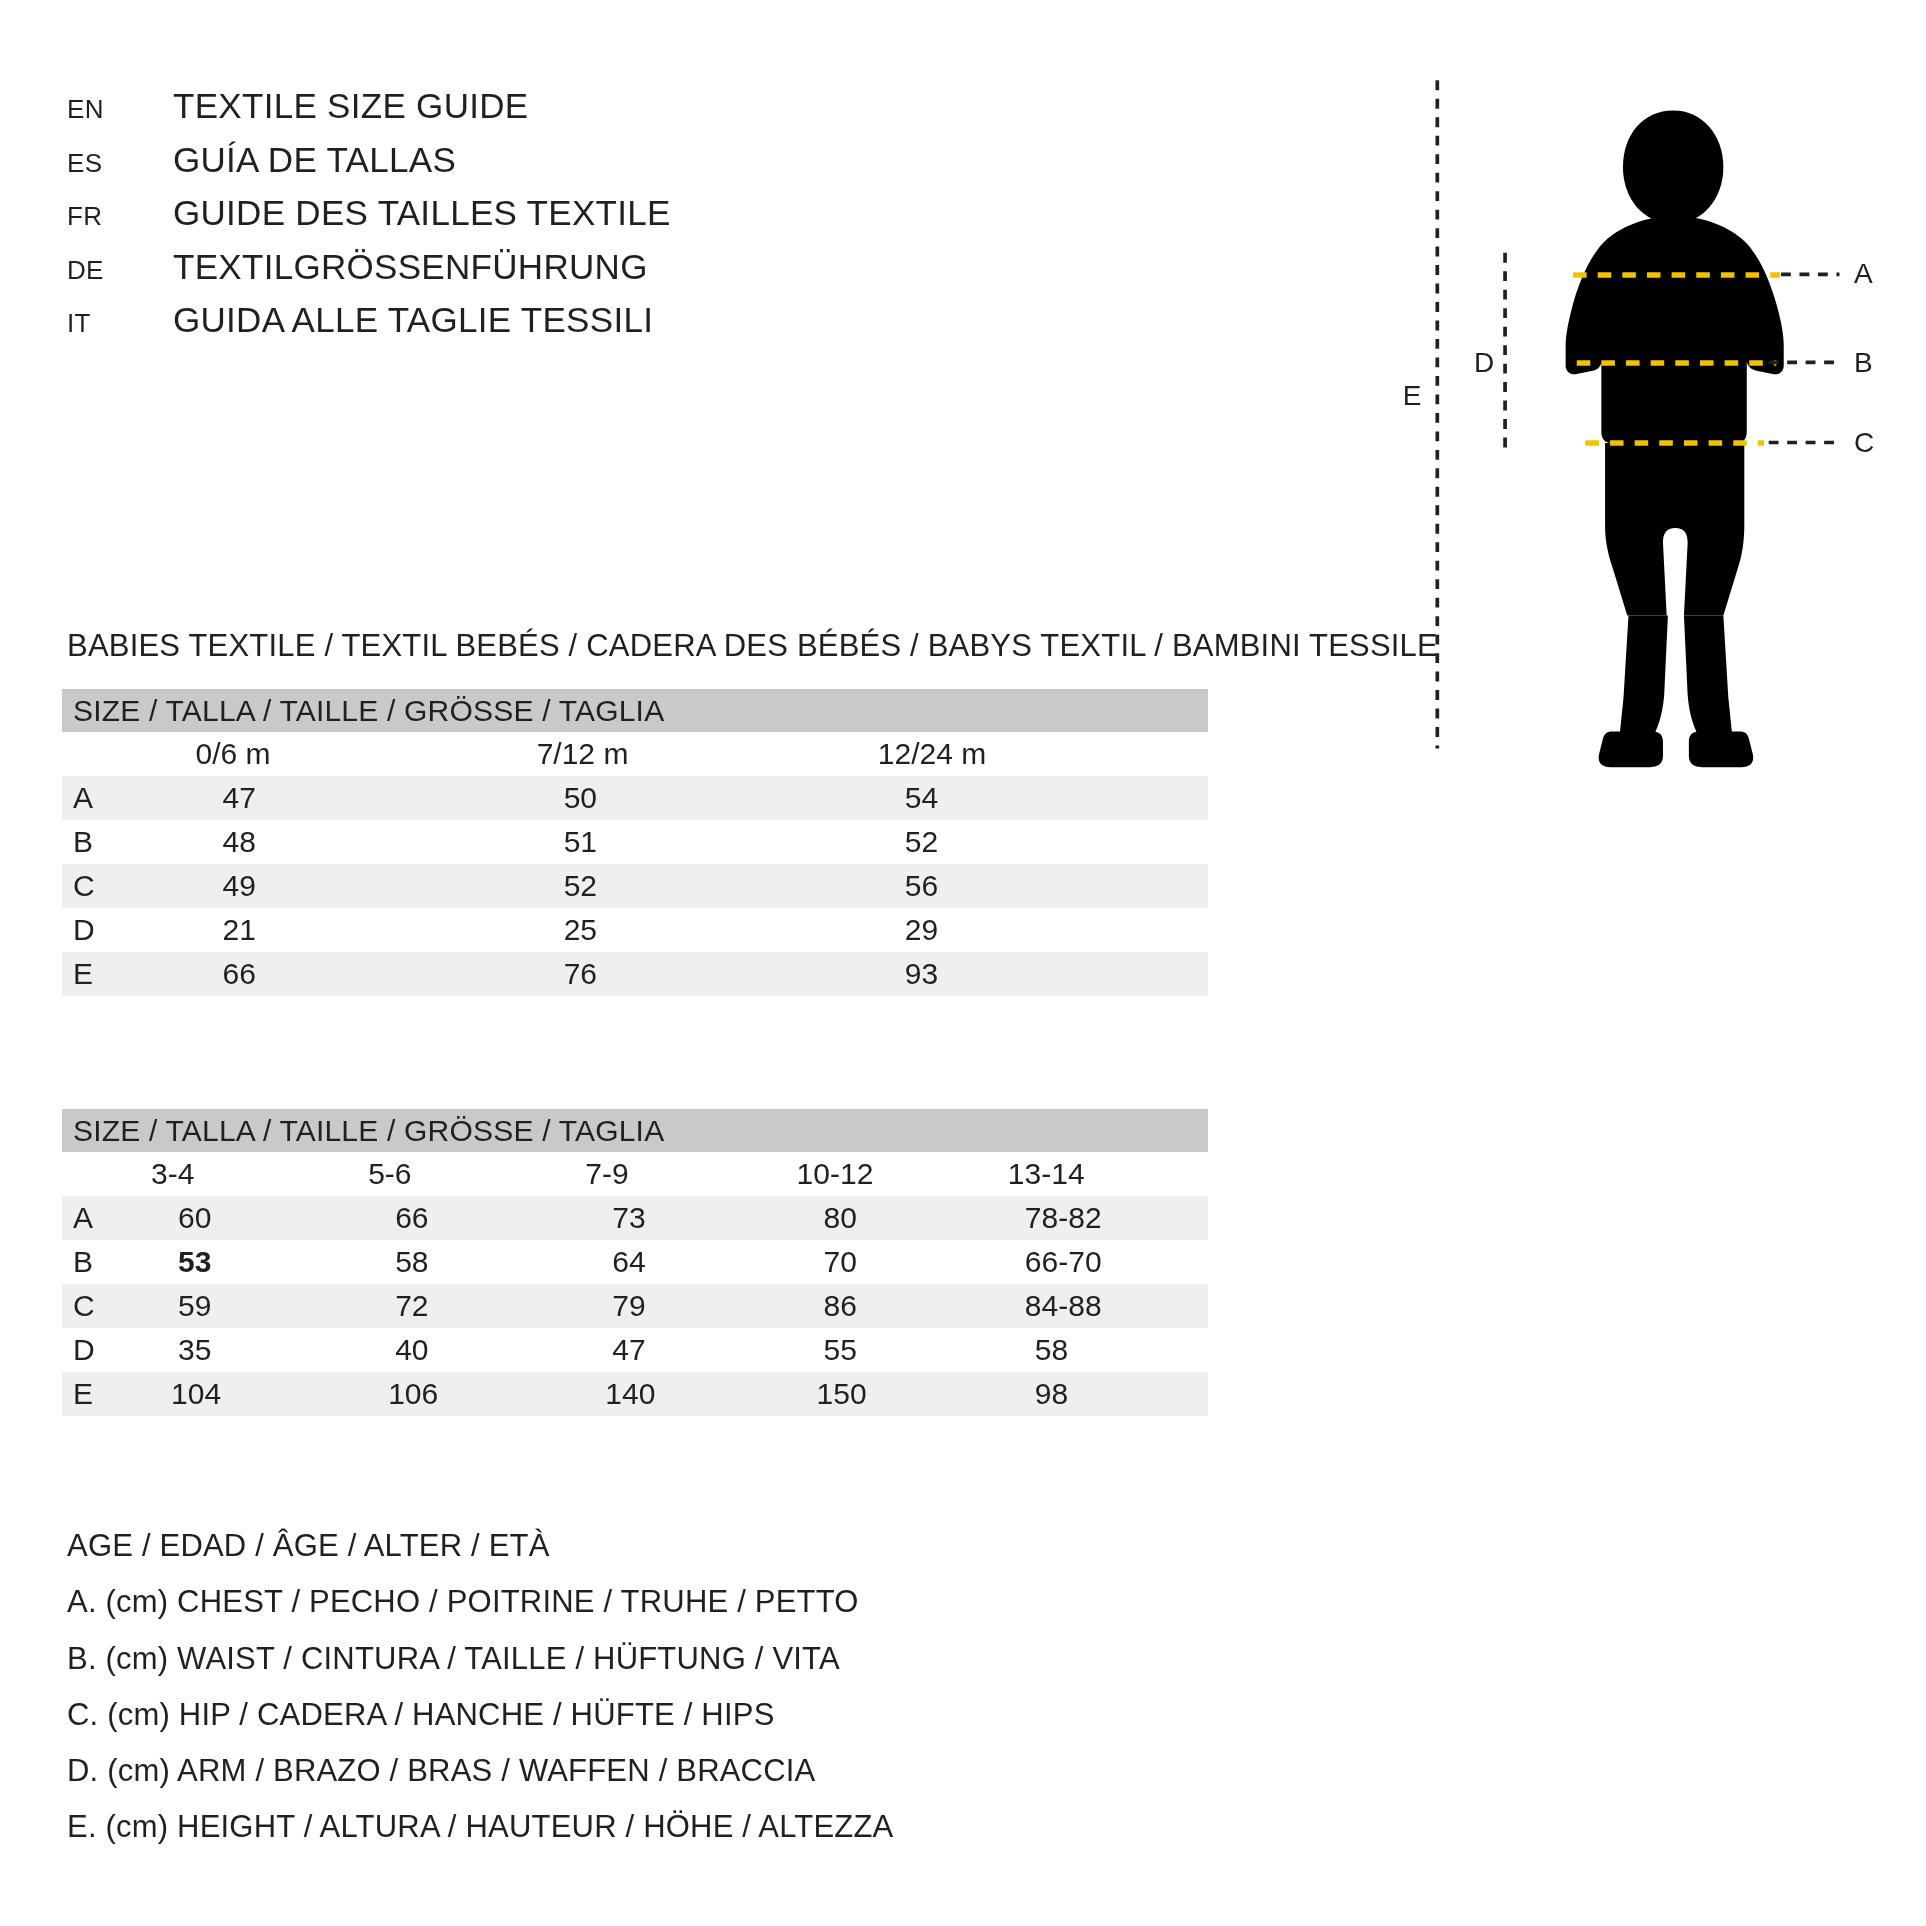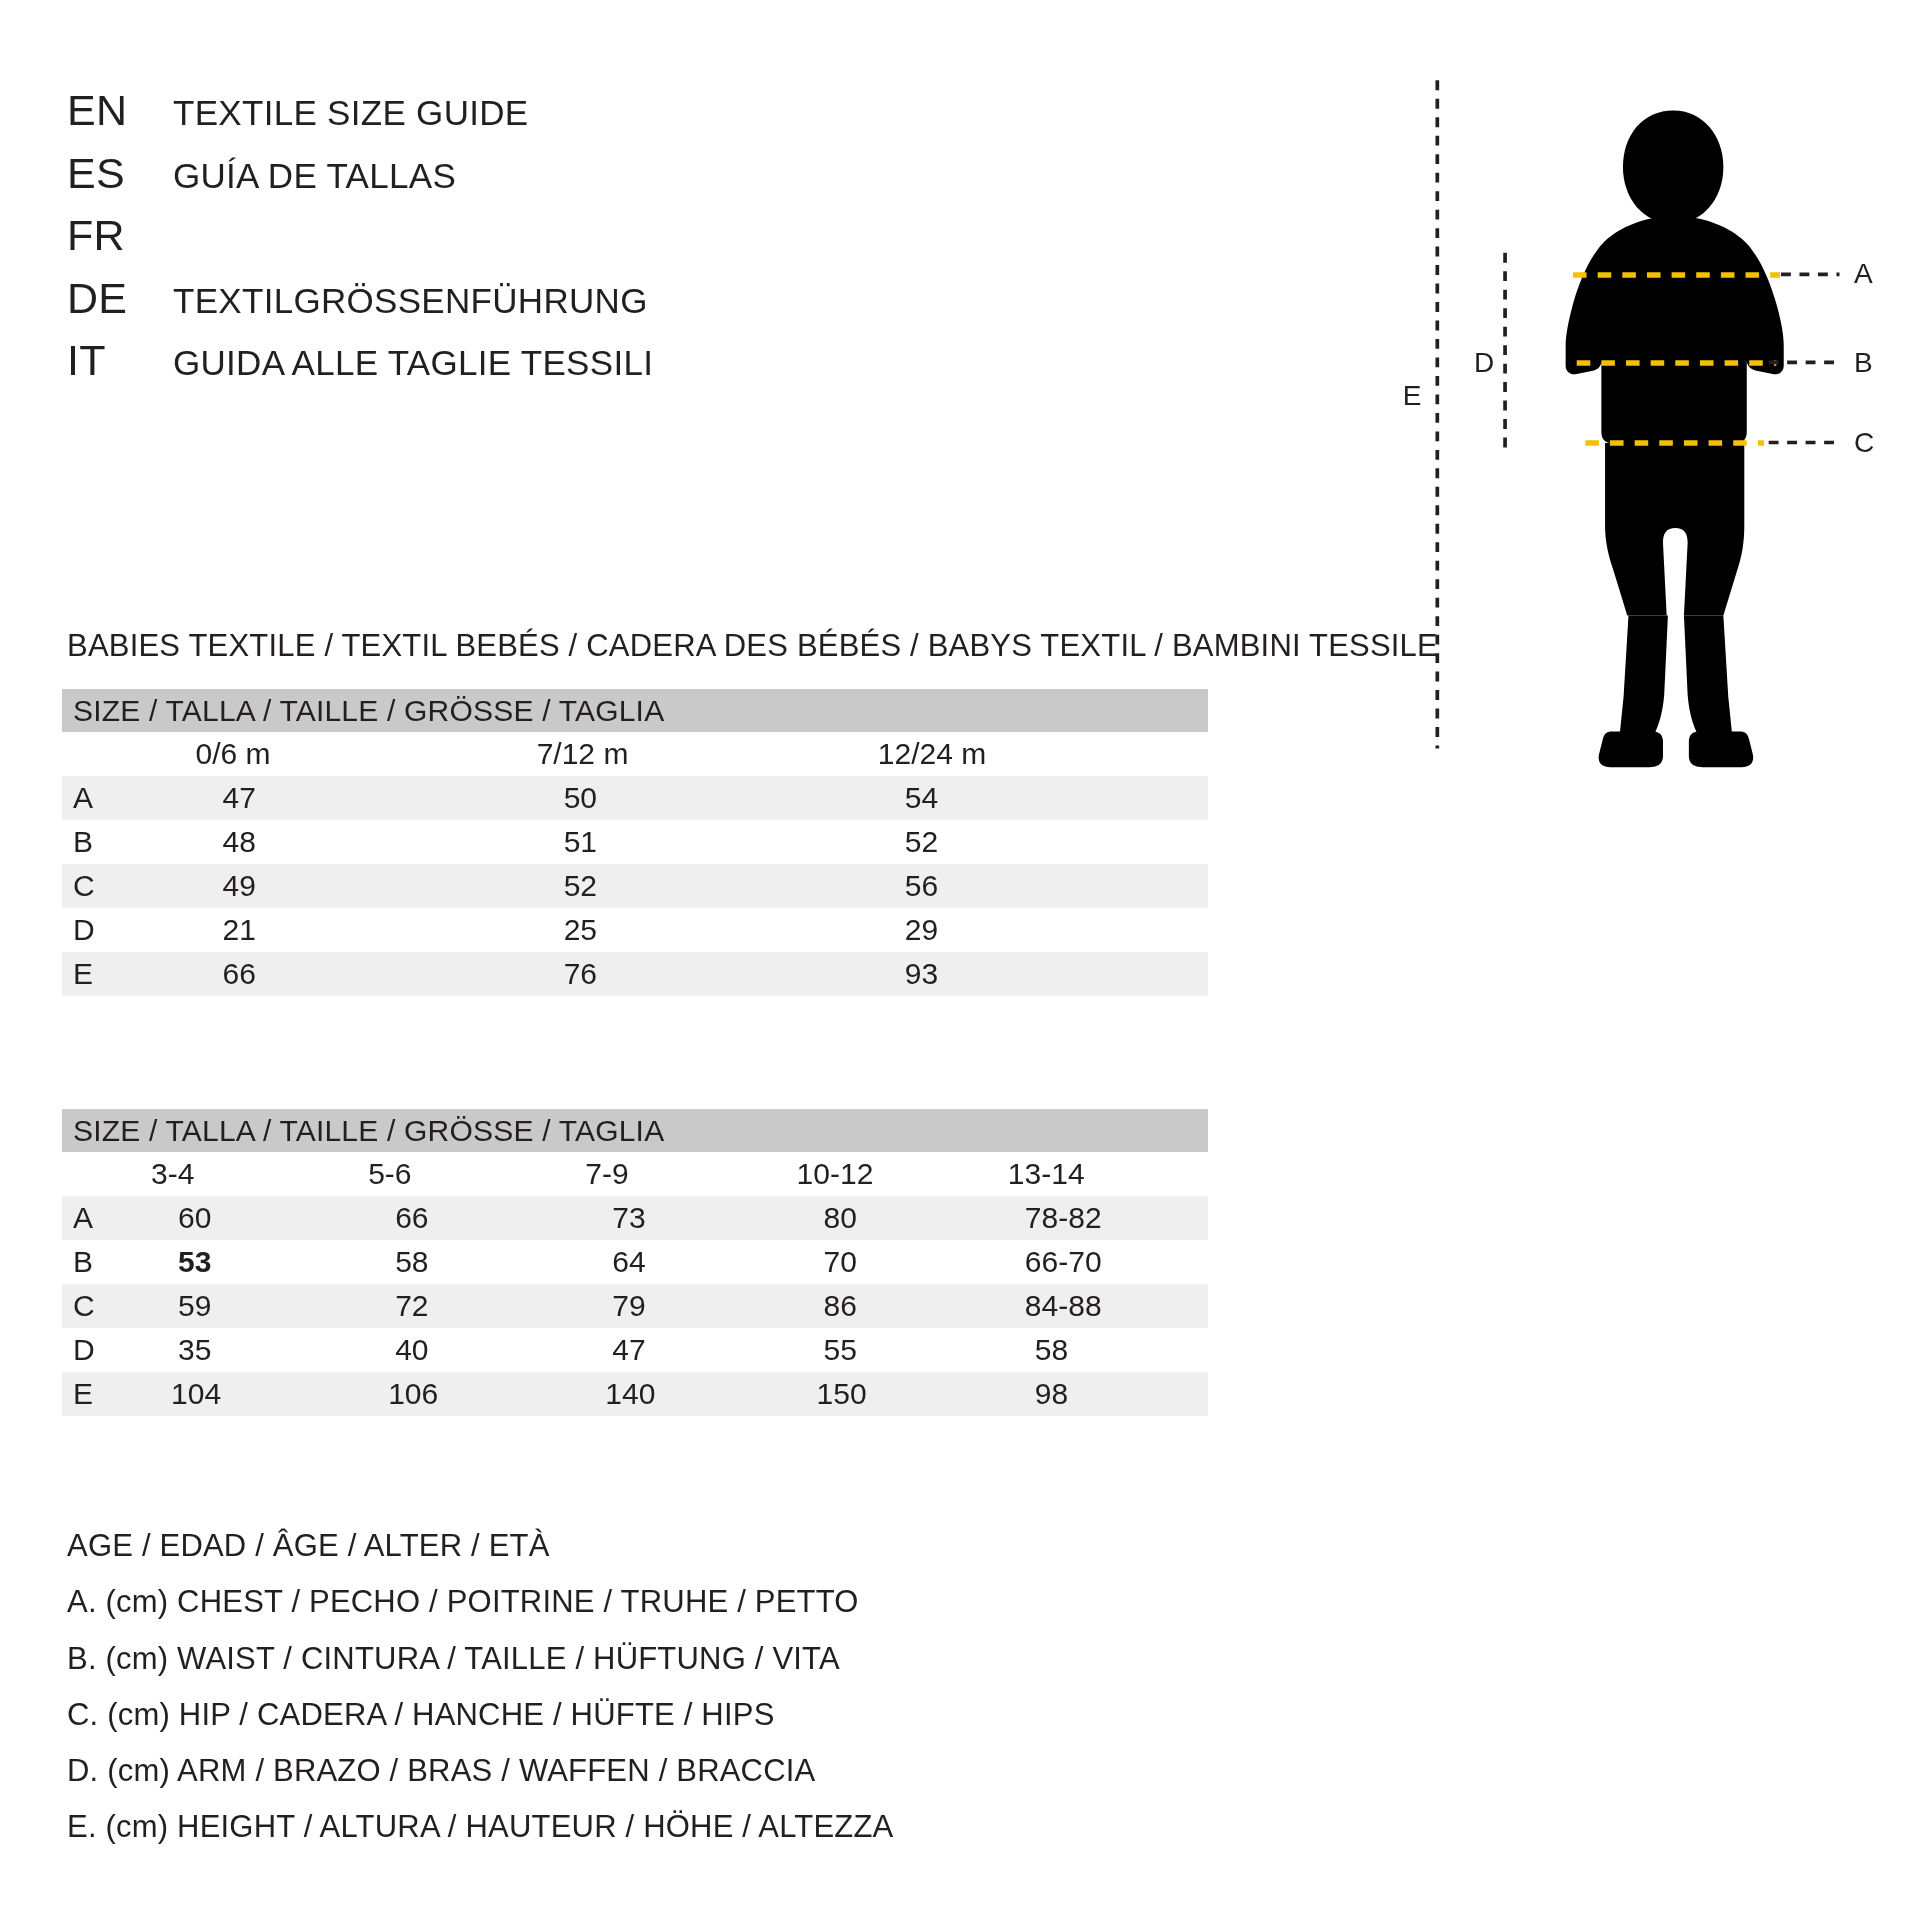--- a/index.html
+++ b/index.html
@@ -30,21 +30,21 @@
     width: 801px;
   }
   .lang-row {
     display: flex;
     align-items: baseline;
     margin-bottom: 13.6px;
   }
   .lang-code {
     width: 106px;
     flex: 0 0 106px;
-    font-size: 43px;
+    font-size: 26px;
     letter-spacing: 0.3px;
     color: #231f20;
   }
   .lang-text {
     font-size: 35px;
     letter-spacing: 0.3px;
     color: #231f20;
     white-space: nowrap;
   }
 
@@ -145,20 +145,21 @@
     <div class="lang-row">
       <div class="lang-code">EN</div>
       <div class="lang-text">TEXTILE SIZE GUIDE</div>
     </div>
     <div class="lang-row">
       <div class="lang-code">ES</div>
       <div class="lang-text">GUÍA DE TALLAS</div>
     </div>
     <div class="lang-row">
       <div class="lang-code">FR</div>
+      <div class="lang-text">GUIDE DES TAILLES TEXTILE</div>
     </div>
     <div class="lang-row">
       <div class="lang-code">DE</div>
       <div class="lang-text">TEXTILGRÖSSENFÜHRUNG</div>
     </div>
     <div class="lang-row">
       <div class="lang-code">IT</div>
       <div class="lang-text">GUIDA ALLE TAGLIE TESSILI</div>
     </div>
   </div>

